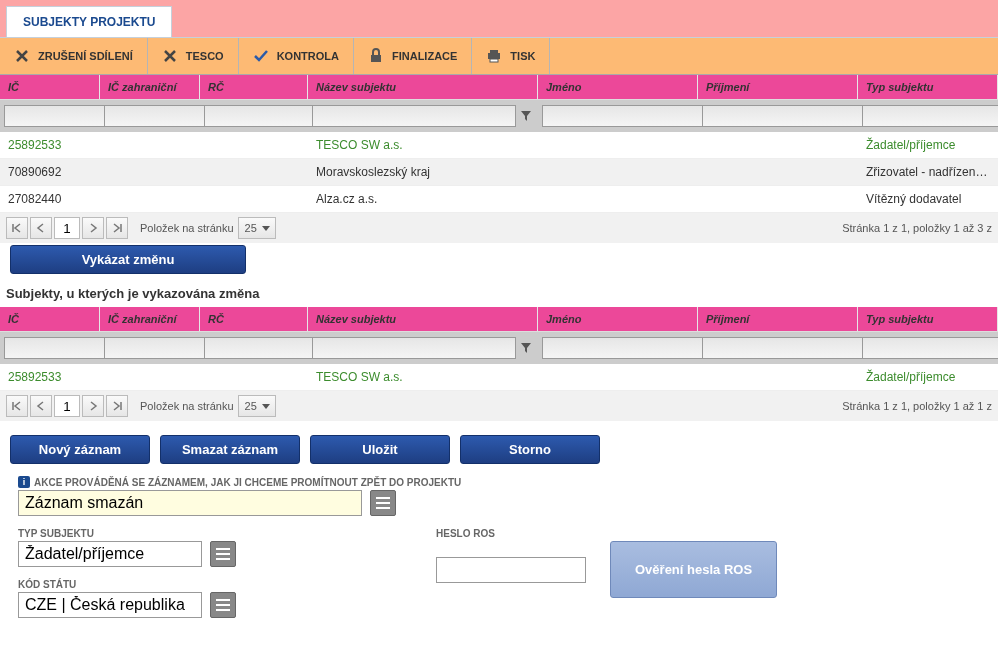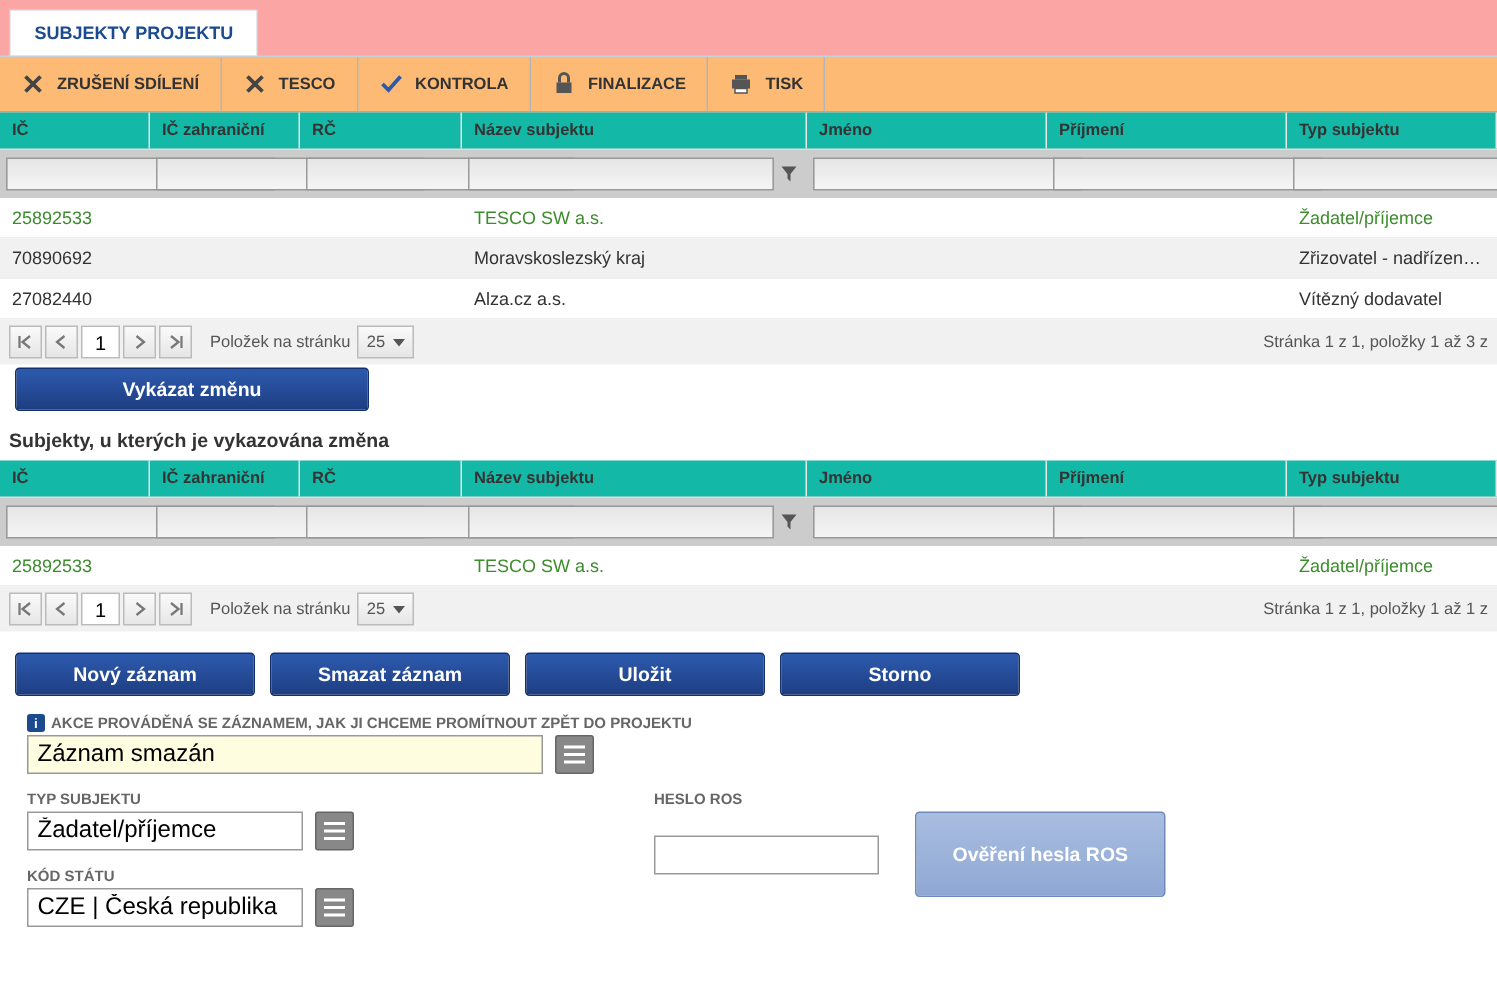--- a/index.html
+++ b/index.html
@@ -4,21 +4,21 @@
 <style>
 * { box-sizing: border-box; margin: 0; padding: 0; }
 body { font-family: Arial, sans-serif; font-size: 12px; color: #333; background: #fff; width: 998px; }
 .tab-bar { background: #fca5a5; border-bottom: 1px solid #c5d0db; padding-top: 6px; padding-left: 6px; }
 .tab { display: inline-block; background: #fff; border: 1px solid #c5d0db; border-bottom: none; padding: 8px 16px; font-weight: bold; color: #1b4a8f; font-size: 12px; }
 .toolbar { background: #fdba74; border-bottom: 1px solid #aaa; display: flex; }
 .toolbar-item { display: flex; align-items: center; padding: 10px 14px; border-right: 1px solid #b5b5b5; cursor: pointer; font-weight: bold; font-size: 11px; color: #333; }
 .toolbar-item svg, .toolbar-item .ticon { margin-right: 8px; }
 .ticon { width: 16px; height: 16px; display: inline-block; }
 
-.grid-header { display: flex; background: #14b8a6; border-bottom: 1px solid #ddd; }
+.grid-header { display: flex; background: #ec4899; border-bottom: 1px solid #ddd; font-style: italic; }
 .grid-header .col { padding: 6px 8px; font-weight: bold; font-size: 11px; border-right: 1px solid #e6e6e6; }
 .grid-filter-row { display: flex; background: #ccc; align-items: center; padding: 3px 0; }
 .grid-filter-row .col { padding: 2px 4px; display: flex; align-items: center; }
 .filter-input { flex: 1; height: 22px; border: 1px solid #999; background: linear-gradient(#e6e6e6,#f5f5f5); }
 .filter-icon { width: 16px; height: 22px; display: flex; align-items: center; justify-content: center; margin-left: 2px; }
 .filter-icon svg { width: 12px; height: 12px; }
 
 .grid-body .row { display: flex; border-bottom: 1px solid #eee; }
 .grid-body .row:nth-child(even) { background: #f1f1f1; }
 .grid-body .row .col { padding: 6px 8px; font-size: 12px; overflow: hidden; white-space: nowrap; text-overflow: ellipsis; }
@@ -39,21 +39,21 @@
 .pager .pg-select { border: 1px solid #bbb; height: 22px; padding: 0 18px 0 6px; margin-left: 4px; background: linear-gradient(#fafafa,#e6e6e6); position: relative; display: inline-flex; align-items: center; cursor: pointer; justify-content: flex-end; }
 .pager .pg-select::after { content:''; position:absolute; right:5px; top:50%; margin-top:-2px; border-left:4px solid transparent; border-right:4px solid transparent; border-top:5px solid #555; }
 .pager .spacer { flex: 1; }
 
 .blue-btn { background: linear-gradient(#2d5aae,#1e3e82); color: #fff; border: 1px solid #13306a; padding: 6px 0; width: 236px; text-align: center; font-size: 13px; cursor: pointer; margin: 2px 0 10px 10px; border-radius: 3px; font-weight: bold; }
 .light-btn { background: linear-gradient(#a9bde0,#8fa8d4); color: #fff; border: 1px solid #6f89ba; padding: 20px 24px; font-size: 13px; cursor: pointer; border-radius: 3px; font-weight: bold; }
 
 .section-title { font-weight: bold; font-size: 13px; margin: 12px 0 6px 6px; }
 
 .action-row { display: flex; gap: 10px; margin: 14px 0 10px 10px; }
-.action-row .blue-btn { margin: 0; width: 160px; }
+.action-row .blue-btn { margin: 0; width: 140px; }
 
 .form-area { padding: 0 18px 20px 18px; }
 .field-group { margin-top: 12px; }
 .field-label { font-size: 10px; color: #666; font-weight: bold; margin-bottom: 2px; display: flex; align-items: center; }
 .field-label .info-icon { width: 12px; height: 12px; background: #1b4a8f; color: #fff; border-radius: 2px; font-size: 9px; display: inline-flex; align-items: center; justify-content: center; margin-right: 4px; font-weight: bold; }
 .field-row { display: flex; align-items: center; }
 .text-input { height: 26px; border: 1px solid #999; padding: 0 6px; font-size: 16px; }
 .text-input.hl { background: #fffde0; width: 344px; }
 .text-input.normal { width: 184px; }
 .text-input.wide { width: 150px; }

